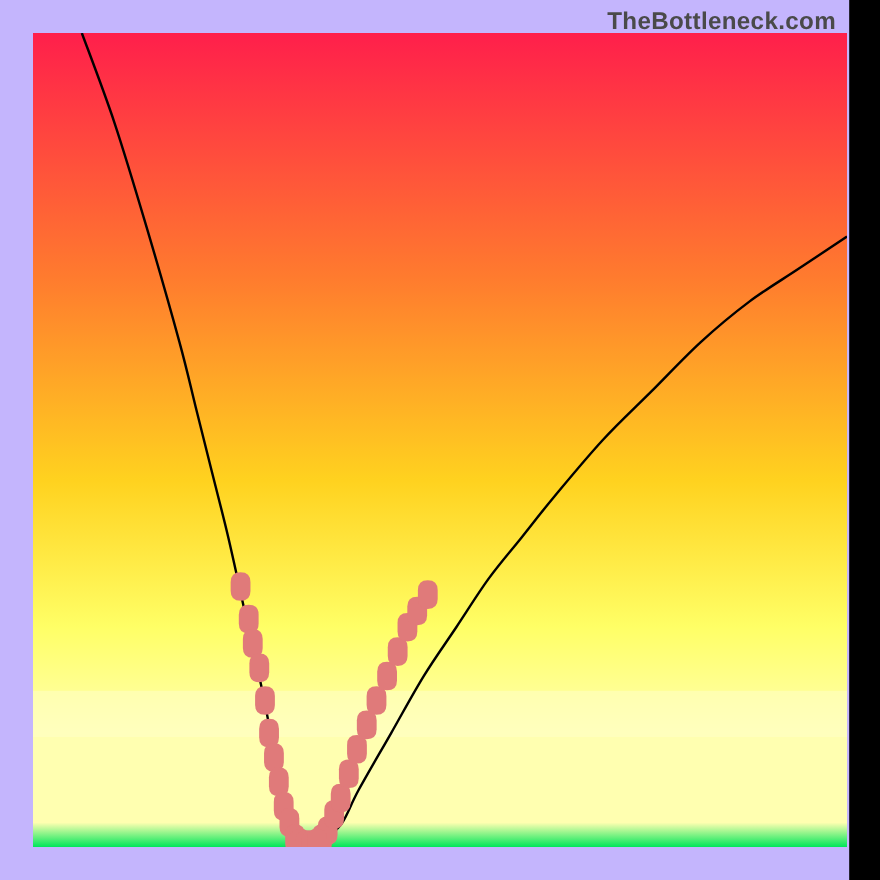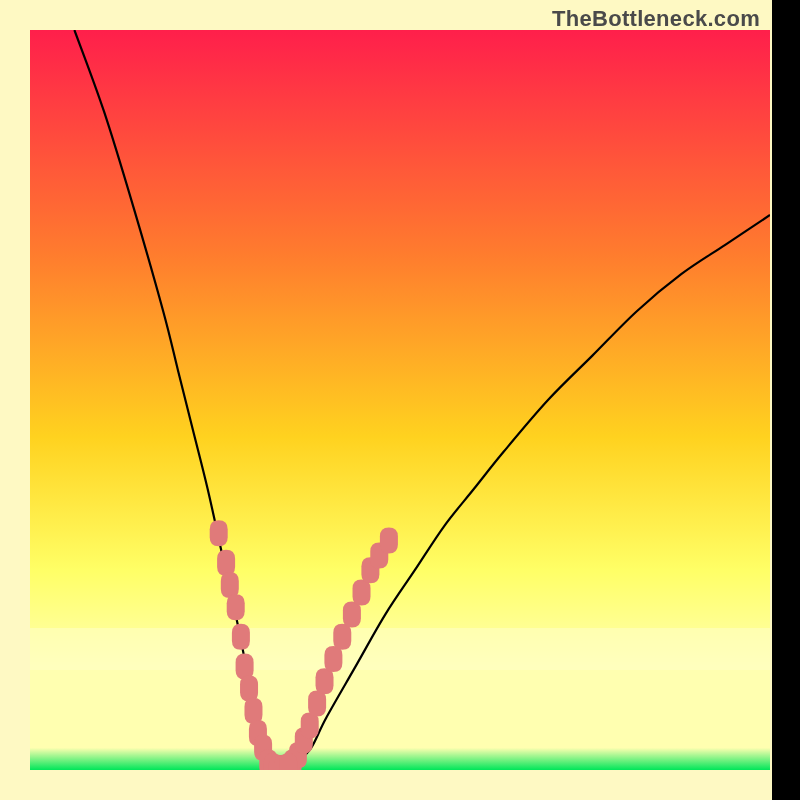--- a/index.html
+++ b/index.html
@@ -8,21 +8,21 @@
     width: 800px;
     height: 800px;
     overflow: hidden;
     background: #000;
     font-family: Arial, Helvetica, sans-serif;
   }
   .outer {
     position: relative;
     width: 772px;
     height: 800px;
-    background: #fef9c3;
+    background: #c4b5fd;
   }
   .plot-area {
     position: absolute;
     left: 30px;
     top: 30px;
     width: 740px;
     height: 740px;
   }
   .attribution {
     position: absolute;

